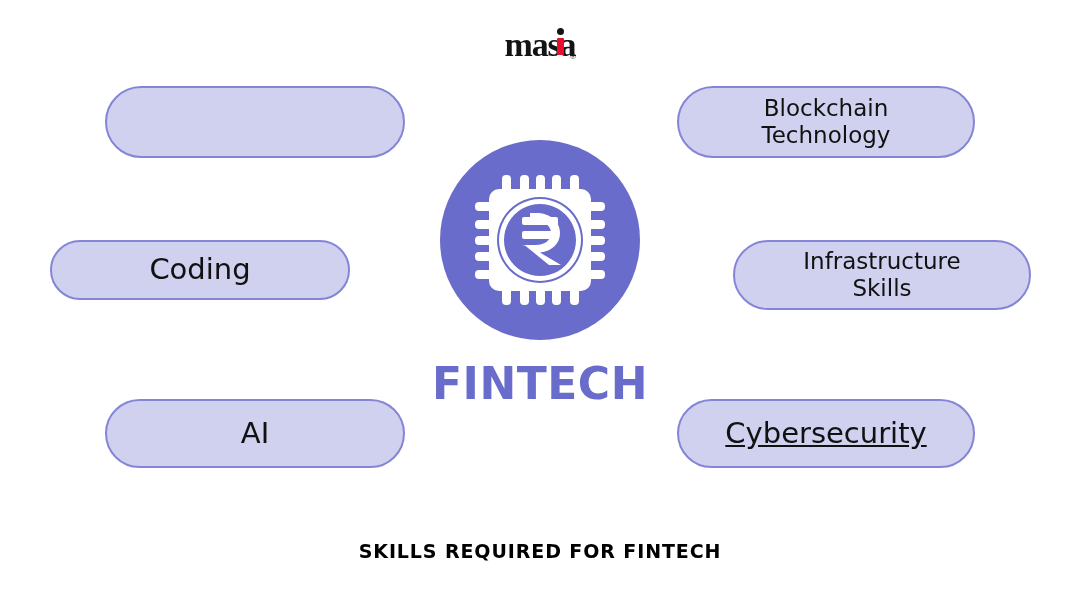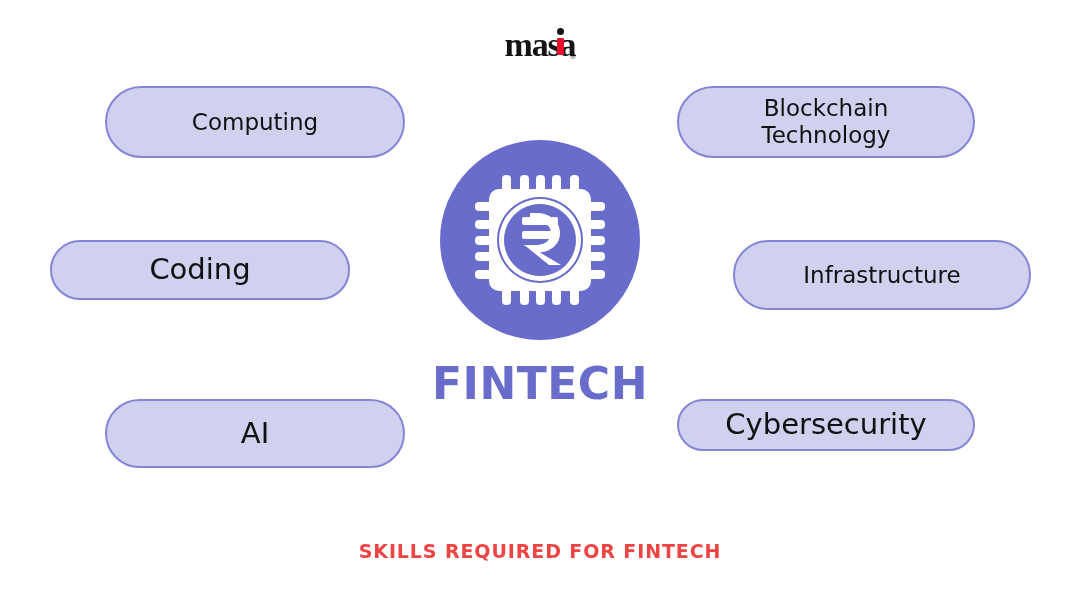--- a/index.html
+++ b/index.html
@@ -84,21 +84,21 @@
   }
   .pill .pill-label { display: block; }
   .pill-2line { font-size: 23px; }
   .pill-1line { font-size: 29px; }
 
   #pill-computing-infrastructure { left: 105px; top: 86px;  width: 300px; height: 72px; }
   #pill-coding                   { left: 50px;  top: 240px; width: 300px; height: 60px; }
   #pill-ai                       { left: 105px; top: 399px; width: 300px; height: 69px; }
   #pill-blockchain-technology    { left: 677px; top: 86px;  width: 298px; height: 72px; }
   #pill-communication-skills     { left: 733px; top: 240px; width: 298px; height: 70px; }
-  #pill-cybersecurity            { left: 677px; top: 399px; width: 298px; height: 52px; }
+  #pill-cybersecurity            { left: 677px; top: 399px; width: 298px; height: 69px; text-decoration: underline; }
 
   
   #center-node {
     position: absolute;
     left: 440px;
     top: 140px;
     width: 200px;
     height: 200px;
   }
   #fintech-circle {
@@ -134,40 +134,39 @@
   #caption {
     position: absolute;
     left: 0;
     top: 540px;
     width: 1080px;
     text-align: center;
     font-family: "DejaVu Sans", sans-serif;
     font-weight: 700;
     font-size: 19px;
     letter-spacing: 0.9px;
-    color: #ef4444;
+    color: #000000;
   }
 </style>
 </head>
 <body>
 
 <div id="canvas">
 
   <div id="brand-logo">
     <span class="logo-wrap">
       <span class="logo-mas">masa</span>
       <span class="logo-i-stem"></span>
       <span class="logo-i-dot"></span>
       <span class="logo-reg">®</span>
     </span>
   </div>
 
   <div class="pill pill-2line" id="pill-computing-infrastructure">
     <span>
-      <span class="pill-label">Computing</span>
     </span>
   </div>
 
   <div class="pill pill-1line" id="pill-coding">
     <span class="pill-label">Coding</span>
   </div>
 
   <div class="pill pill-2line" id="pill-blockchain-technology">
     <span>
       <span class="pill-label">Blockchain</span>
@@ -175,20 +174,21 @@
     </span>
   </div>
 
   <div class="pill pill-1line" id="pill-ai">
     <span class="pill-label">AI</span>
   </div>
 
   <div class="pill pill-2line" id="pill-communication-skills">
     <span>
       <span class="pill-label">Infrastructure</span>
+      <span class="pill-label">Skills</span>
     </span>
   </div>
 
   <div class="pill pill-1line" id="pill-cybersecurity">
     <span class="pill-label">Cybersecurity</span>
   </div>
 
   <div id="center-node">
     <div id="fintech-circle"></div>
     <svg id="chip-icon" viewBox="0 0 130 130">

